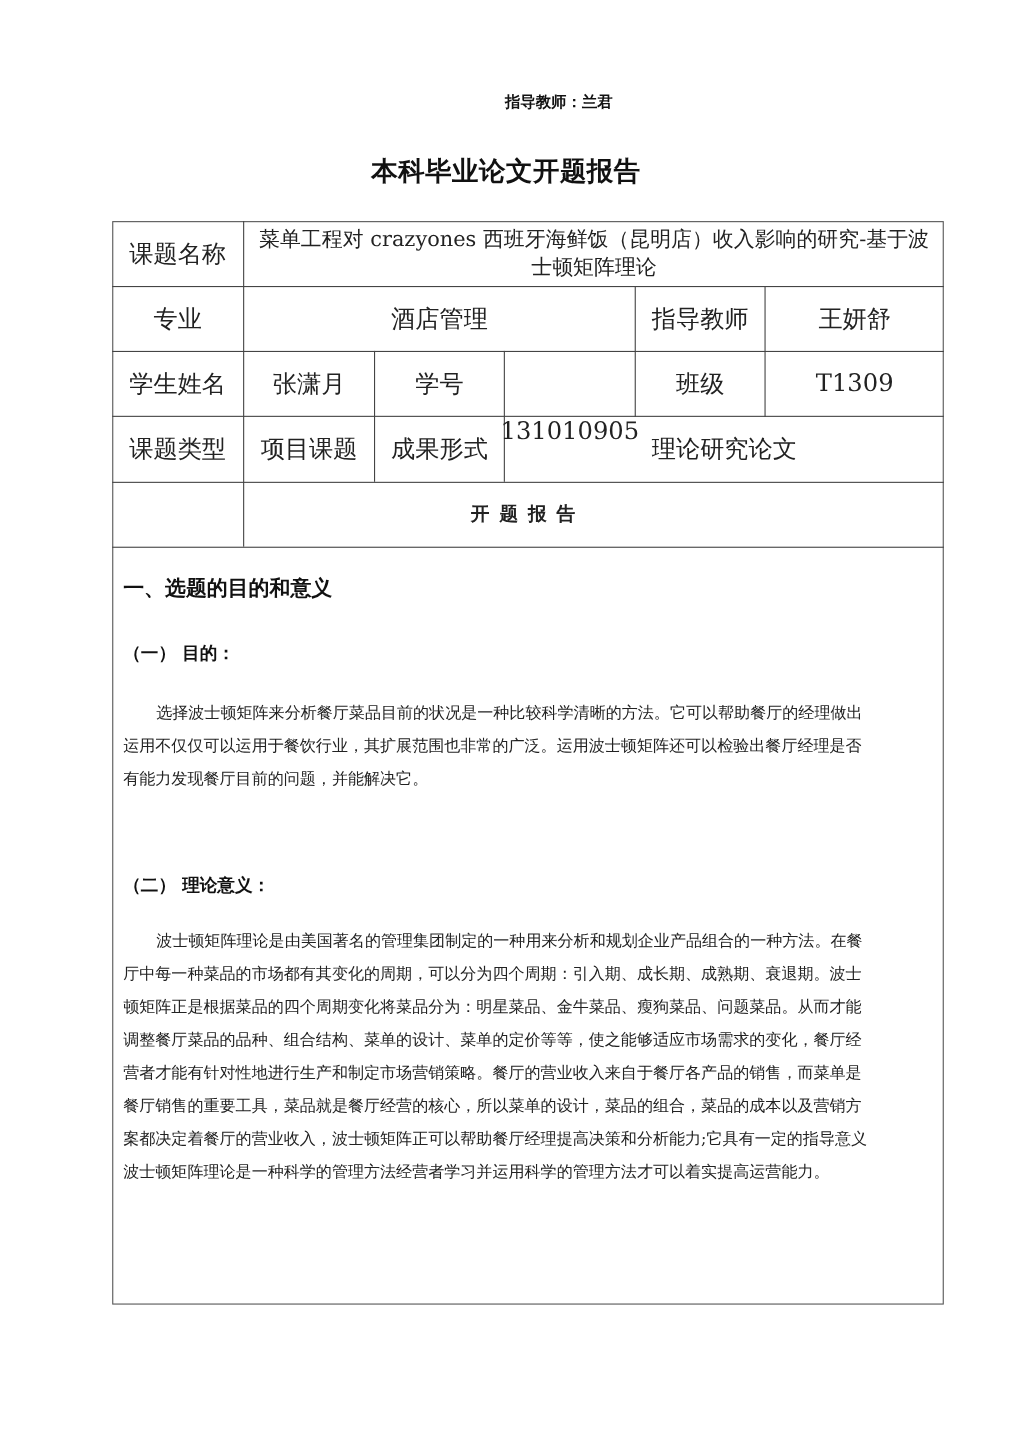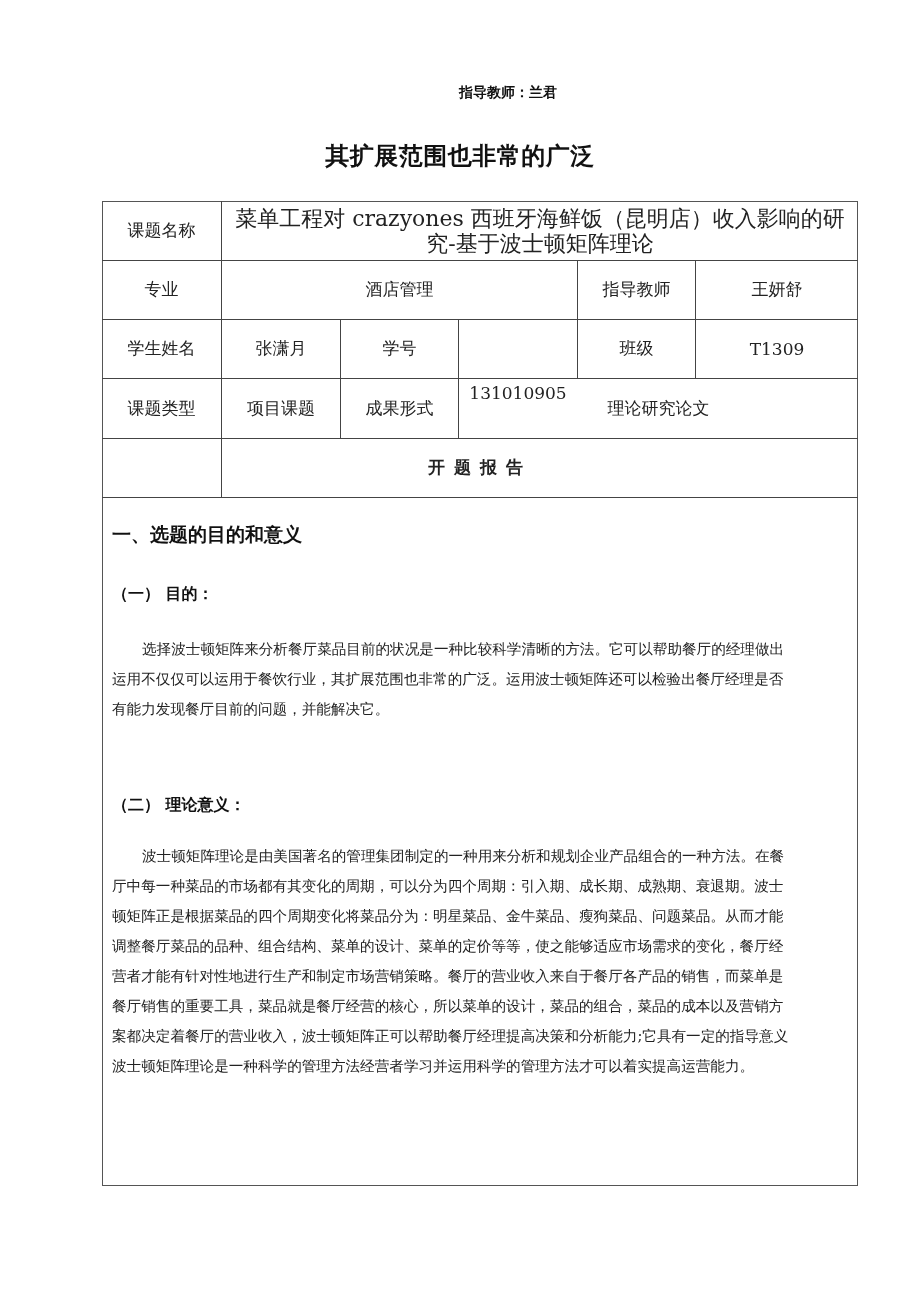--- a/index.html
+++ b/index.html
@@ -9,38 +9,38 @@
                  font-family: "DejaVu Sans", "Liberation Sans", sans-serif; font-weight: bold;
                  font-size: 14px; color: #111; padding-left: 48px; }
   .doc-title { position: absolute; top: 140px; left: 0; width: 920px; text-align: center;
                font-family: "DejaVu Sans", "Liberation Sans", sans-serif; font-weight: bold;
                font-size: 24px; color: #111; letter-spacing: 0.5px; }
   .frame { position: absolute; left: 102px; top: 201px; width: 756px; height: 985px;
            border: 1px solid #555; box-sizing: border-box; }
   .hline { position: absolute; height: 1px; background: #444; }
   .vline { position: absolute; width: 1px; background: #444; }
   .cell { position: absolute; display: flex; align-items: center; justify-content: center;
-          text-align: center; font-size: 17px; color: #222; }
-  .cell.topic { font-size: 22px; line-height: 25px; padding: 0 6px; box-sizing: border-box; }
+          text-align: center; font-size: 22px; color: #222; }
+  .cell.topic { font-size: 19px; line-height: 25px; padding: 0 6px; box-sizing: border-box; }
   .report-head { font-family: Liberation Serif, serif; font-weight: bold;
                  font-size: 17px; letter-spacing: 9px; }
   .sec-h1 { position: absolute; left: 112px; top: 522px; font-family: "DejaVu Sans", "Liberation Sans", sans-serif;
             font-weight: bold; font-size: 19px; color: #111; }
   .sec-h2 { position: absolute; left: 112px; font-family: "DejaVu Sans", "Liberation Sans", sans-serif;
             font-weight: bold; font-size: 16px; color: #111; }
   .para { position: absolute; left: 112px; width: 740px; font-size: 14.6px; line-height: 30px;
           color: #222; text-align: justify; }
   .para .line { display: block; white-space: nowrap; overflow: hidden; }
   .para .indent { padding-left: 30px; }
 </style>
 </head>
 <body>
 
 <div class="advisor-top">指导教师：兰君</div>
-<div class="doc-title">其扩展范围也非常的广泛</div>
+<div class="doc-title">本科毕业论文开题报告</div>
 
 <div class="frame"></div>
 
 <div class="hline" style="left:102px;top:260px;width:756px;"></div>
 <div class="hline" style="left:102px;top:319px;width:756px;"></div>
 <div class="hline" style="left:102px;top:378px;width:756px;"></div>
 <div class="hline" style="left:102px;top:438px;width:756px;"></div>
 <div class="hline" style="left:102px;top:497px;width:756px;"></div>
 
 <div class="vline" style="left:221px;top:201px;height:296px;"></div>

